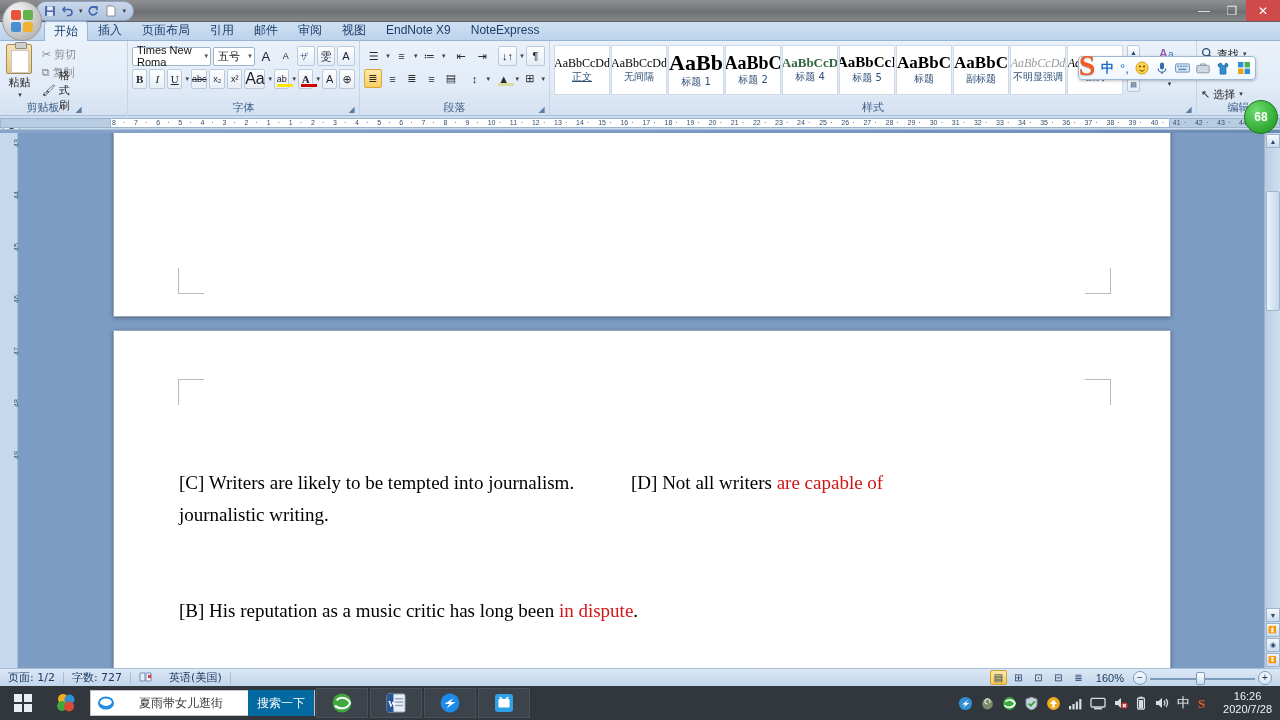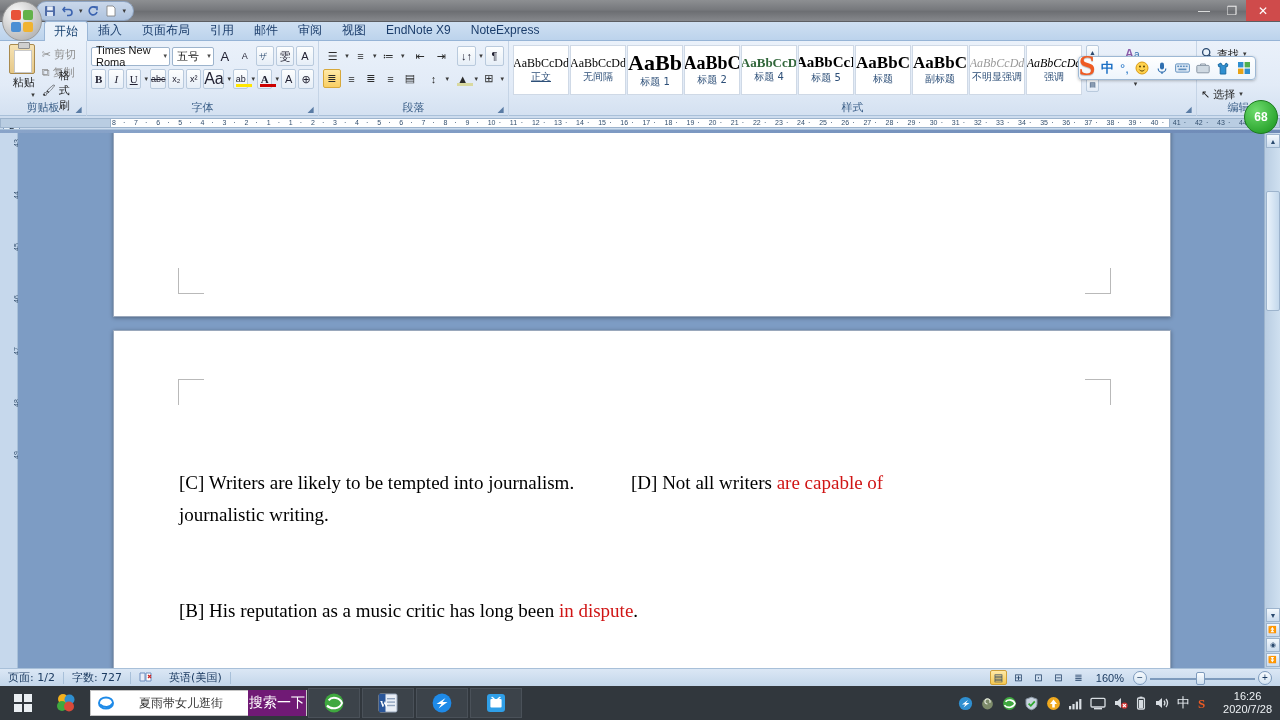--- a/index.html
+++ b/index.html
@@ -102,34 +102,34 @@
     width:21px;height:20px;border:1px solid #b9cadd;border-radius:2px;
     background:linear-gradient(to bottom,#fdfefe,#e6eef7);
     display:inline-flex;align-items:center;justify-content:center;font-size:11px;color:#223;
   }
   .arrow { font-size:7px; color:#3a3a3a; margin-left:1px; }
 
   
   #grp-clipboard { width:86px; }
   .paste-big {
     width:40px; text-align:center; font-size:11px; color:#1b1b1b;
-    display:flex; flex-direction:column; align-items:flex-end; gap:1px;
+    display:flex; flex-direction:column; align-items:center; gap:1px;
   }
   .clip-icon {
     width:26px;height:30px;border:1px solid #a98a4e;border-radius:2px;
     background:linear-gradient(to bottom,#f5e2b4,#e6c887); position:relative;
   }
   .clip-icon:after{content:"";position:absolute;left:4px;top:5px;width:16px;height:21px;background:#fff;border:1px solid #c9c9c9;}
   .clip-icon:before{content:"";position:absolute;left:8px;top:-3px;width:10px;height:5px;background:#cfcfcf;border:1px solid #8d8d8d;border-radius:1px;}
   .clipmini { display:flex; flex-direction:column; gap:1px; padding-top:2px;}
   .clipmini .btn { justify-content:flex-start; gap:3px; color:#8d8d8d; }
   .clipmini .btn.enabled { color:#1b1b1b; }
 
   
-  #grp-font { width:232px; }
+  #grp-font { width:232px;margin-left:41px; }
   .combo {
     height:19px; border:1px solid #9db4cd; background:#fff; border-radius:2px;
     display:inline-flex; align-items:center; padding:0 2px 0 4px; font-size:11px; color:#111;
     justify-content:space-between;
   }
   .combo .arrow { color:#4a4a4a; }
 
   
   #grp-para { width:190px; }
   .pbtn {
@@ -295,21 +295,21 @@
   .winlogo i { background:#e9eef2; display:block; }
   .tb-icon {
     width:40px; height:34px; display:flex; align-items:center; justify-content:center;
   }
   #tb-search {
     display:flex; align-items:center; height:26px; margin-left:4px;
     background:#fff; border:1px solid #c6c6c6;
   }
   #tb-search .q { font-size:12px; color:#333; padding:0 25px; white-space:nowrap; }
   #tb-search .btn-go {
-    background:#701a75; color:#fff; font-size:14px; height:26px; padding:0 1px;
+    background:#0369a1; color:#fff; font-size:12px; height:26px; padding:0 9px;
     display:flex; align-items:center;
   }
   .tb-app {
     width:52px; height:30px; margin:0 1px; display:flex; align-items:center; justify-content:center;
     border:1px solid #4a5159; background:#3c434a;
   }
   #tray { margin-left:auto; display:flex; align-items:center; gap:7px; padding-right:8px; height:34px;}
   .tray-ic { font-size:13px; color:#d8dde2; display:flex; align-items:center;}
   #clock { color:#eef2f5; font-size:11px; text-align:center; line-height:13px; padding-left:4px;}
 

